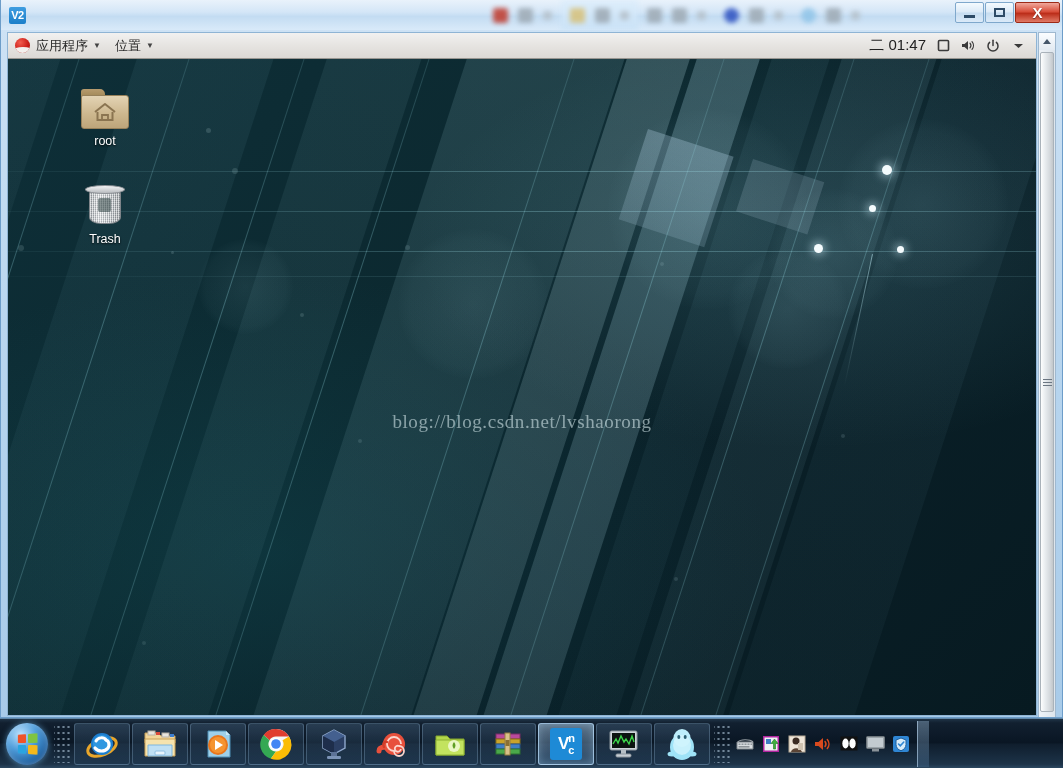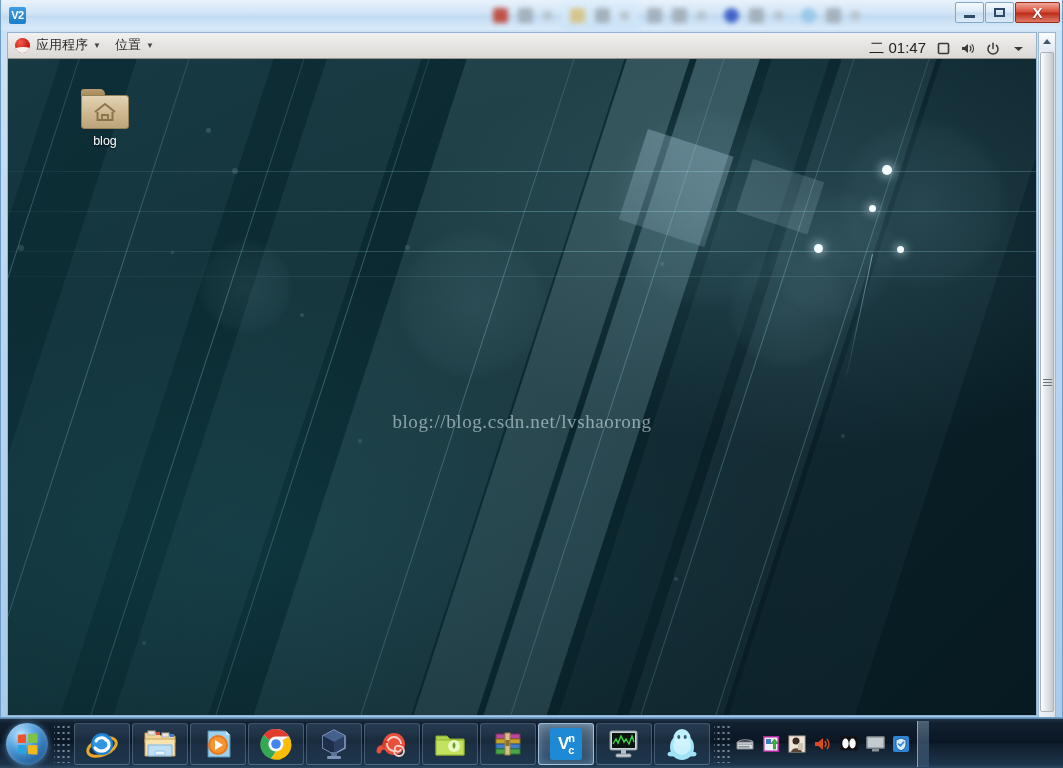--- a/index.html
+++ b/index.html
@@ -71,21 +71,21 @@
   #client {
     position: absolute; left: 6px; top: 32px; width: 1030px; height: 684px;
     border: 1px solid #8fb4d4; overflow: hidden; background: #0d2b33;
   }
 
   
   #gnome-panel {
     position: absolute; left: 0; top: 0; width: 100%; height: 26px;
     background: linear-gradient(to bottom,#f2f1f0 0%,#e6e4e1 50%,#dcd9d5 100%);
     border-bottom: 1px solid #999691;
-    display: flex; align-items: flex-end; font-size: 13px; color: #2b2b2b;
+    display: flex; align-items: center; font-size: 13px; color: #2b2b2b;
   }
   .panel-menu { display: flex; align-items: center; padding: 0 7px; height: 26px; }
   #rh-logo {
     width: 15px; height: 15px; border-radius: 50%;
     background: radial-gradient(circle at 35% 30%, #f25c4e 0%, #cc1f18 55%, #8d0f0b 100%);
     position: relative; margin-right: 6px; overflow: hidden; flex: none;
   }
   #rh-logo::after {
     content: ""; position: absolute; left: -2px; bottom: -1px;
     width: 20px; height: 7px; background: #f3f1ee; border-radius: 50% 50% 0 0;
@@ -406,23 +406,33 @@
           <div class="folder">
             <div class="tab"></div>
             <div class="body"></div>
             <svg class="house" viewBox="0 0 24 20">
               <path d="M2 10 L12 2 L22 10" fill="none" stroke="#8a7450" stroke-width="2" stroke-linejoin="round"></path>
               <path d="M4.5 10 v8 h15 v-8" fill="none" stroke="#8a7450" stroke-width="2"></path>
               <path d="M9 18 v-5 h6 v5" fill="none" stroke="#8a7450" stroke-width="1.8"></path>
             </svg>
           </div>
         </div>
-        <div class="lbl">blog</div>
-      </div>
-
+        <div class="lbl">root</div>
+      </div>
+
+      <div class="desk-icon" style="left:53px;top:118px;">
+        <div class="glyph">
+          <div class="trash">
+            <div class="can"></div>
+            <div class="inner"></div>
+            <div class="lid"></div>
+          </div>
+        </div>
+        <div class="lbl">Trash</div>
+      </div>
 
       <div id="watermark">blog://blog.csdn.net/lvshaorong</div>
     </div>
   </div>
 
   <div id="vscroll">
     <div id="vs-up">
         <span class="arw"></span>
       </div>
     <div id="vs-thumb">

